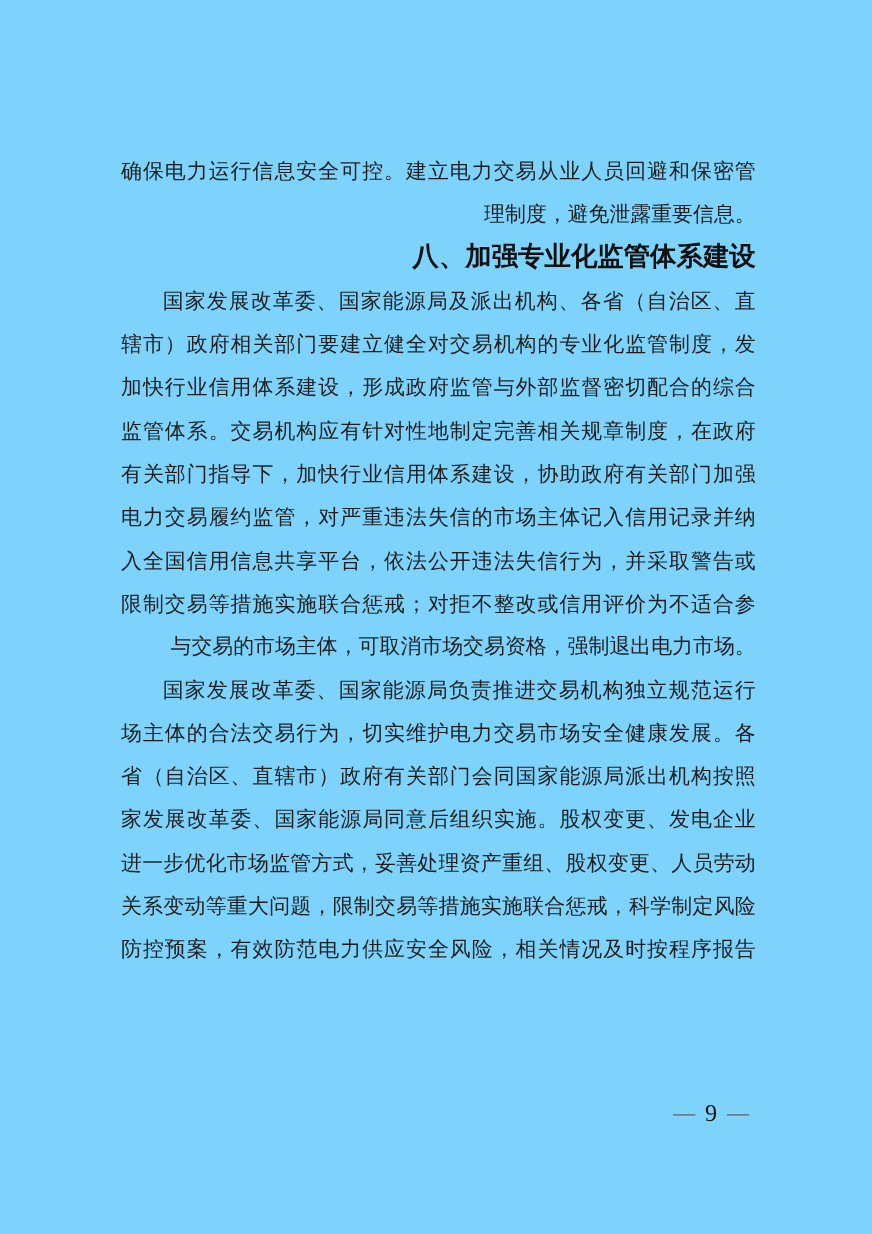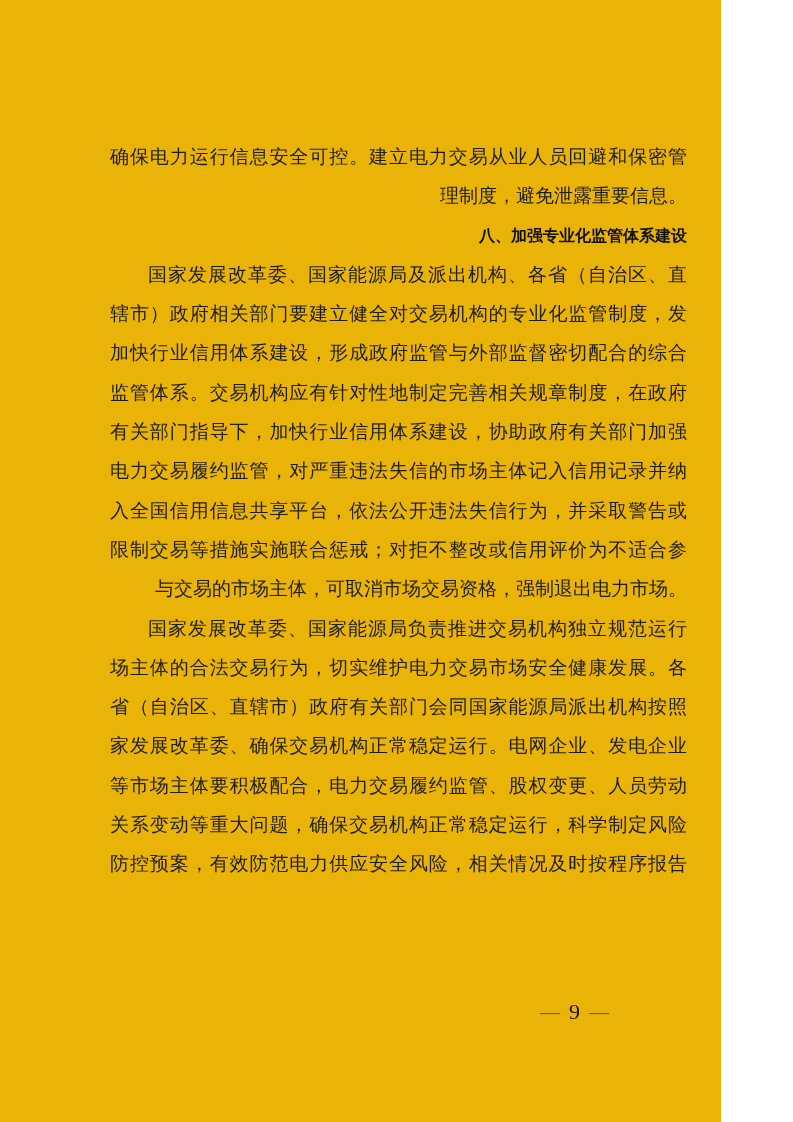--- a/index.html
+++ b/index.html
@@ -2,23 +2,23 @@
 <html><head>
 <meta charset="utf-8">
 <style>
   * { margin: 0; padding: 0; box-sizing: border-box; }
   html, body {
     background: #ffffff;
     font-family: "Liberation Serif", "DejaVu Serif", serif;
   }
   .page {
     position: relative;
-    width: 721px;
+    width: 793px;
     height: 1122px;
-    background: #eab308;
+    background: #7dd3fc;
     overflow: hidden;
     padding-left: 12px;
   }
   .content {
     position: absolute;
     left: 110px;
     top: 137px;
     width: 577px;
   }
   .line {
@@ -34,23 +34,23 @@
   .line.j {
     white-space: normal;
     text-align: justify;
     text-align-last: justify;
     text-justify: inter-character;
   }
   
   .line.ind { text-indent: 2em; }
   
   .line.head {
-    font-family: Liberation Serif, serif;
+    font-family: Liberation Mono, monospace;
     font-weight: 700;
-    font-size: 16px;
+    font-size: 24px;
     color: #101010;
     text-indent: 1.9em;
   }
   .pageno {
     position: absolute;
     top: 997px;
     right: 112px;
     height: 30px;
     line-height: 30px;
     font-size: 21px;
@@ -86,23 +86,23 @@
     <div class="line j">监管体系。交易机构应有针对性地制定完善相关规章制度，在政府</div>
     <div class="line j">有关部门指导下，加快行业信用体系建设，协助政府有关部门加强</div>
     <div class="line j">电力交易履约监管，对严重违法失信的市场主体记入信用记录并纳</div>
     <div class="line j">入全国信用信息共享平台，依法公开违法失信行为，并采取警告或</div>
     <div class="line j">限制交易等措施实施联合惩戒；对拒不整改或信用评价为不适合参</div>
     <div class="line">与交易的市场主体，可取消市场交易资格，强制退出电力市场。</div>
 
     <div class="line j ind">国家发展改革委、国家能源局负责推进交易机构独立规范运行</div>
     <div class="line j">场主体的合法交易行为，切实维护电力交易市场安全健康发展。各</div>
     <div class="line j">省（自治区、直辖市）政府有关部门会同国家能源局派出机构按照</div>
-    <div class="line j">家发展改革委、确保交易机构正常稳定运行。电网企业、发电企业</div>
-    <div class="line j">等市场主体要积极配合，电力交易履约监管、股权变更、人员劳动</div>
-    <div class="line j">关系变动等重大问题，确保交易机构正常稳定运行，科学制定风险</div>
+    <div class="line j">家发展改革委、国家能源局同意后组织实施。股权变更、发电企业</div>
+    <div class="line j">进一步优化市场监管方式，妥善处理资产重组、股权变更、人员劳动</div>
+    <div class="line j">关系变动等重大问题，限制交易等措施实施联合惩戒，科学制定风险</div>
     <div class="line j">防控预案，有效防范电力供应安全风险，相关情况及时按程序报告</div>
 
   </div>
 
   <div class="pageno">
     <span class="dash">—</span>
     <span class="num">9</span>
     <span class="dash">—</span>
   </div>
 </div>

